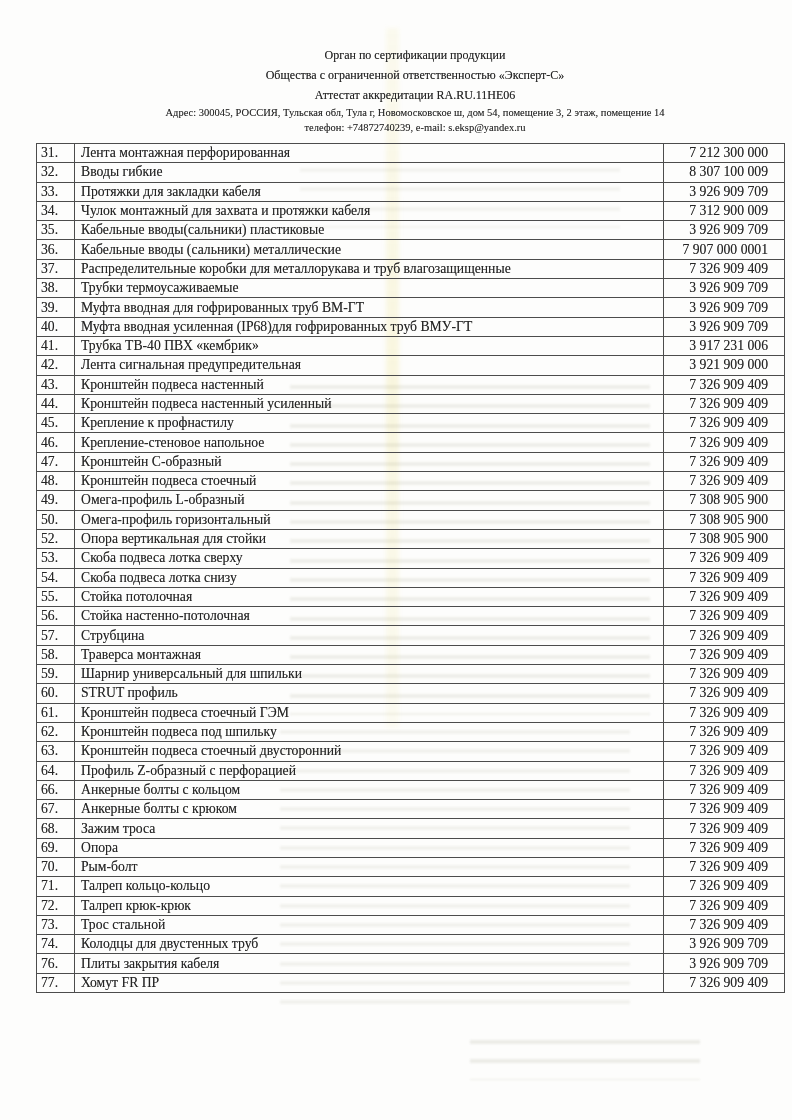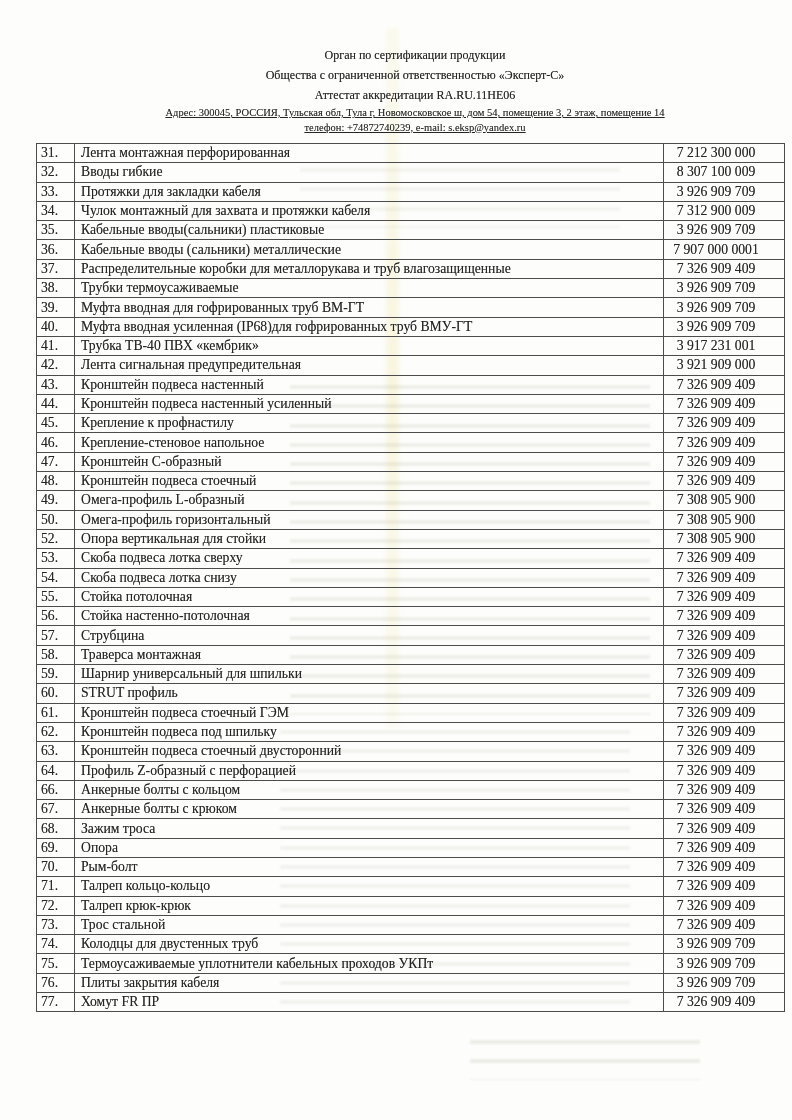--- a/index.html
+++ b/index.html
@@ -42,21 +42,20 @@
   }
   .doc-header .h-line {
     font-size: 12px;
     text-shadow: 0 0 0.5px rgba(45,45,45,0.55);
   }
   .doc-header .h-small {
     font-size: 10.5px;
     line-height: 12.5px;
     margin-top: 2px;
     text-shadow: 0 0 0.4px rgba(45,45,45,0.4);
-    text-decoration: underline;
   }
 
   table.doc-table {
     position: absolute;
     top: 143px; left: 36px;
     width: 725px;
     border-collapse: collapse;
     table-layout: fixed;
   }
   .doc-table td {
@@ -65,21 +64,21 @@
     font-size: 13.7px;
     line-height: 18px;
     padding: 0;
     white-space: nowrap;
     overflow: hidden;
     vertical-align: middle;
     text-shadow: 0 0 0.5px rgba(45,45,45,0.5);
   }
   .doc-table .col-num  { width: 33px;  padding-left: 4px; }
   .doc-table .col-name { width: 582px; padding-left: 6px; margin-left: 20px; }
-  .doc-table .col-code { width: 104px; text-align: center; padding-right: 16px; }
+  .doc-table .col-code { width: 104px; text-align: right; padding-right: 16px; }
 </style>
 </head>
 <body>
 
 <div class="page">
 
   <div class="bleed bleed-streak" style="left:386px; top:28px; width:13px; height:700px;"></div>
   <div class="bleed bleed-lines" style="left:300px; top:168px; width:320px; height:60px; opacity:.45;"></div>
   <div class="bleed bleed-lines" style="left:290px; top:385px; width:360px; height:330px; opacity:.7;"></div>
   <div class="bleed bleed-lines" style="left:280px; top:730px; width:350px; height:280px; opacity:.55;"></div>
@@ -141,21 +140,21 @@
           <td class="col-code">3 926 909 709</td>
         </tr>
         <tr>
           <td class="col-num">40.</td>
           <td class="col-name">Муфта вводная усиленная (IP68)для гофрированных труб ВМУ-ГТ</td>
           <td class="col-code">3 926 909 709</td>
         </tr>
         <tr>
           <td class="col-num">41.</td>
           <td class="col-name">Трубка ТВ-40 ПВХ «кембрик»</td>
-          <td class="col-code">3 917 231 001</td>
+          <td class="col-code">3 917 231 006</td>
         </tr>
         <tr>
           <td class="col-num">42.</td>
           <td class="col-name">Лента сигнальная предупредительная</td>
           <td class="col-code">3 921 909 000</td>
         </tr>
         <tr>
           <td class="col-num">43.</td>
           <td class="col-name">Кронштейн подвеса настенный</td>
           <td class="col-code">7 326 909 409</td>
@@ -299,25 +298,20 @@
           <td class="col-num">73.</td>
           <td class="col-name">Трос стальной</td>
           <td class="col-code">7 326 909 409</td>
         </tr>
         <tr>
           <td class="col-num">74.</td>
           <td class="col-name">Колодцы для двустенных труб</td>
           <td class="col-code">3 926 909 709</td>
         </tr>
         <tr>
-          <td class="col-num">75.</td>
-          <td class="col-name">Термоусаживаемые уплотнители кабельных проходов УКПт</td>
-          <td class="col-code">3 926 909 709</td>
-        </tr>
-        <tr>
           <td class="col-num">76.</td>
           <td class="col-name">Плиты закрытия кабеля</td>
           <td class="col-code">3 926 909 709</td>
         </tr>
         <tr>
           <td class="col-num">77.</td>
           <td class="col-name">Хомут FR ПР</td>
           <td class="col-code">7 326 909 409</td>
         </tr>
       </tbody>

